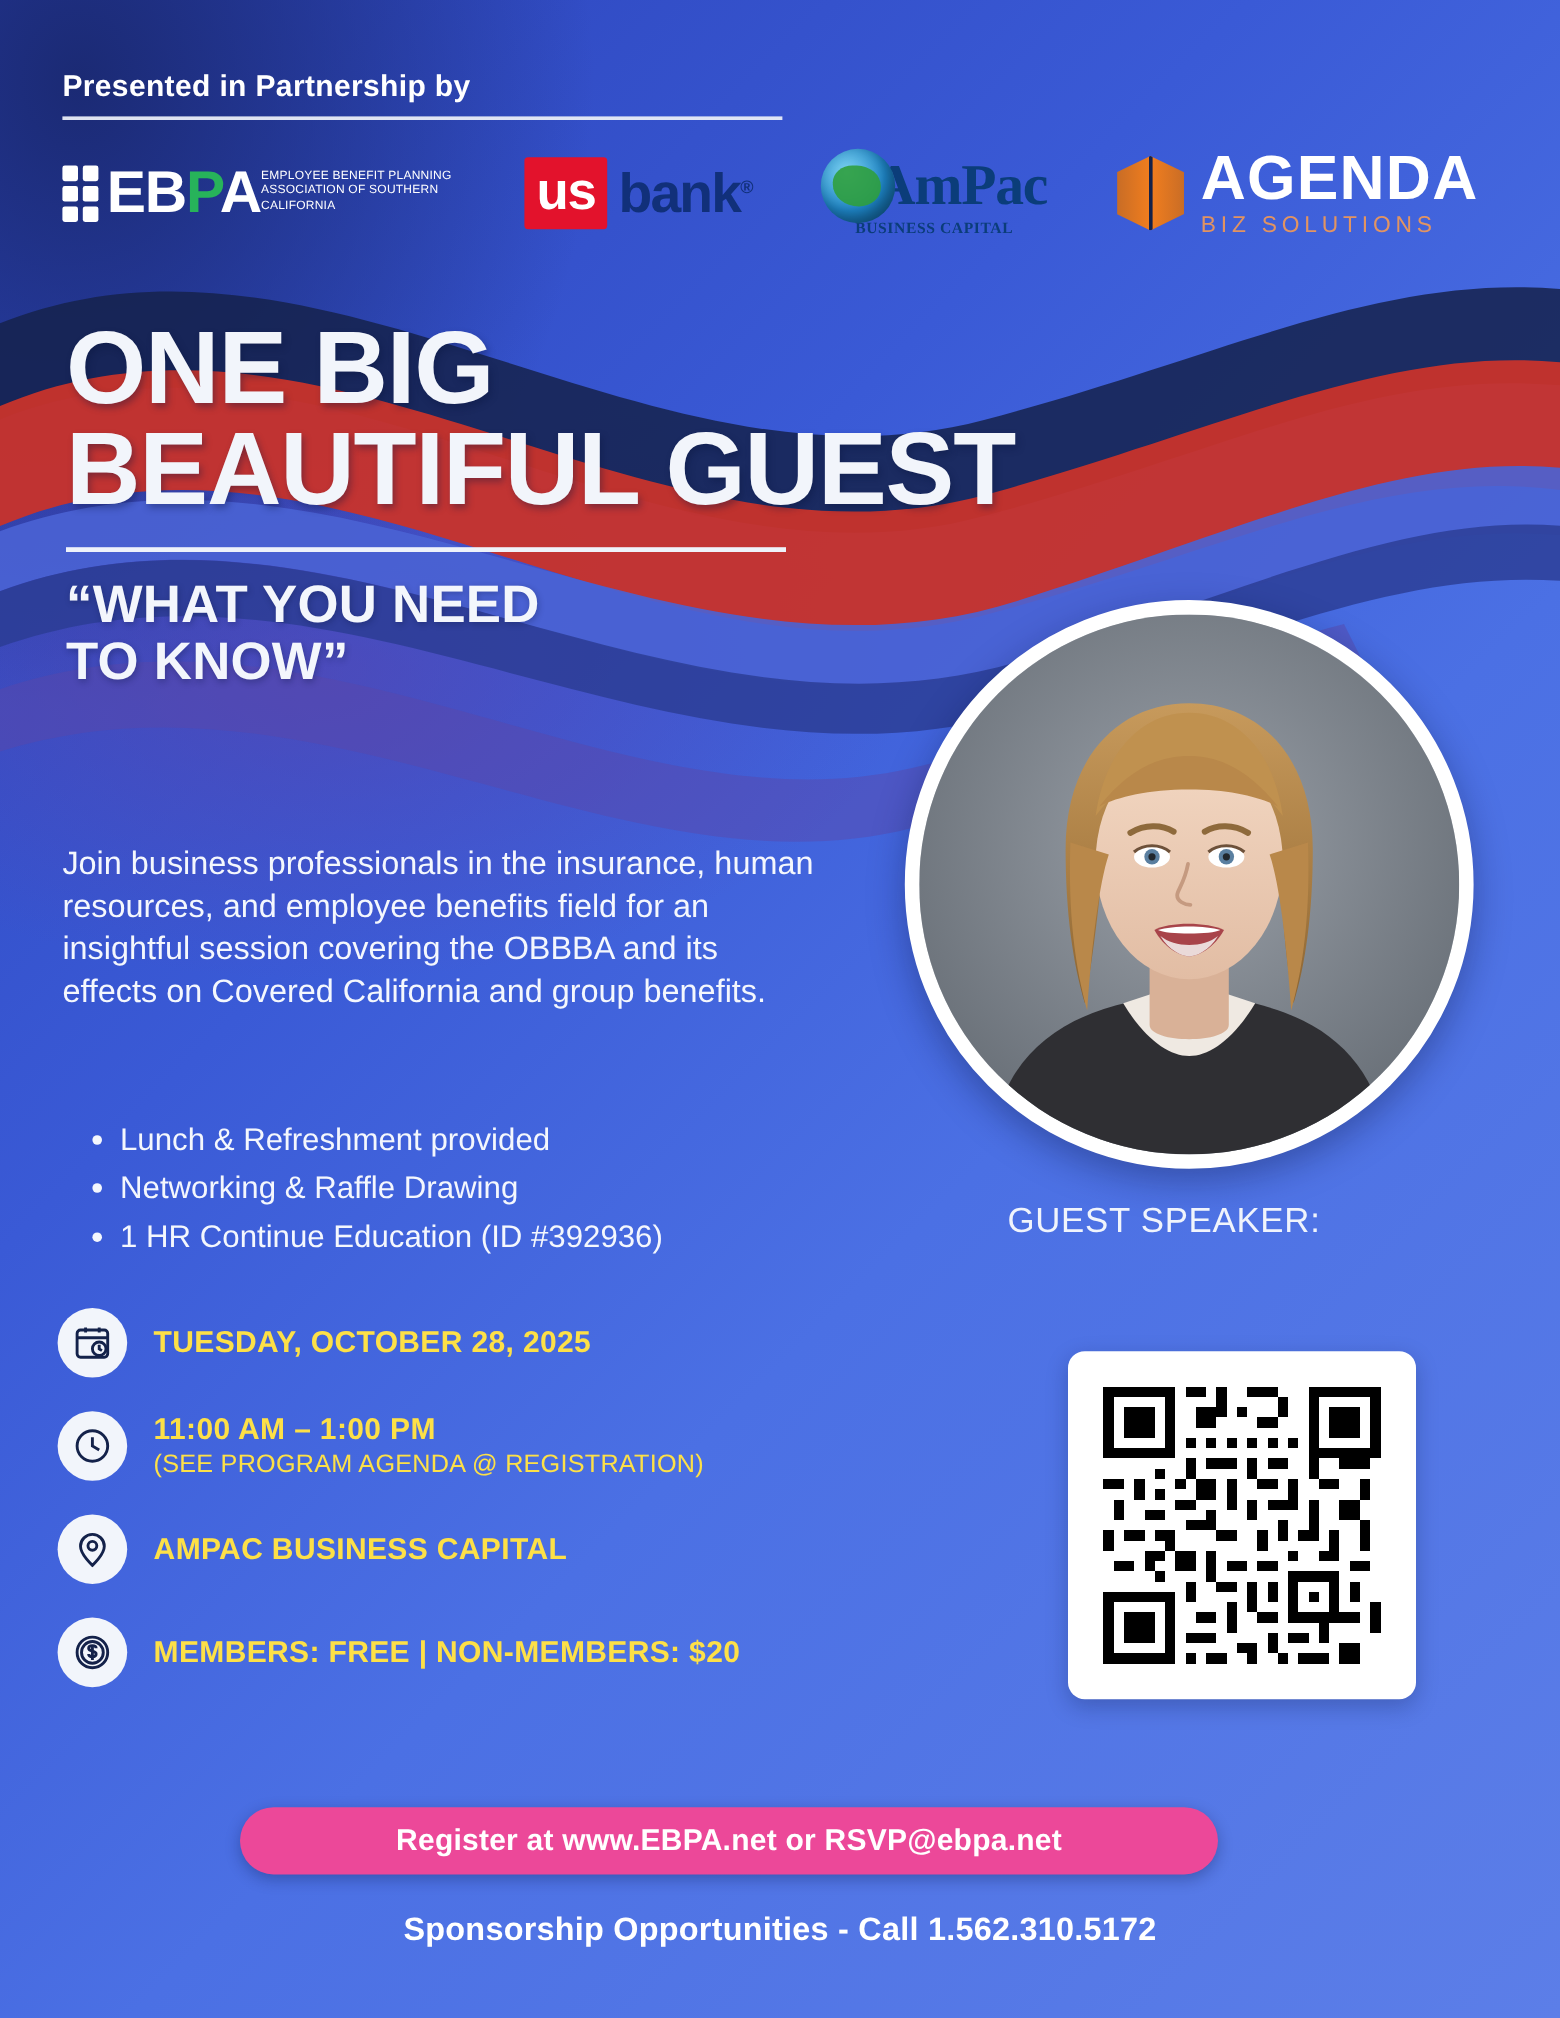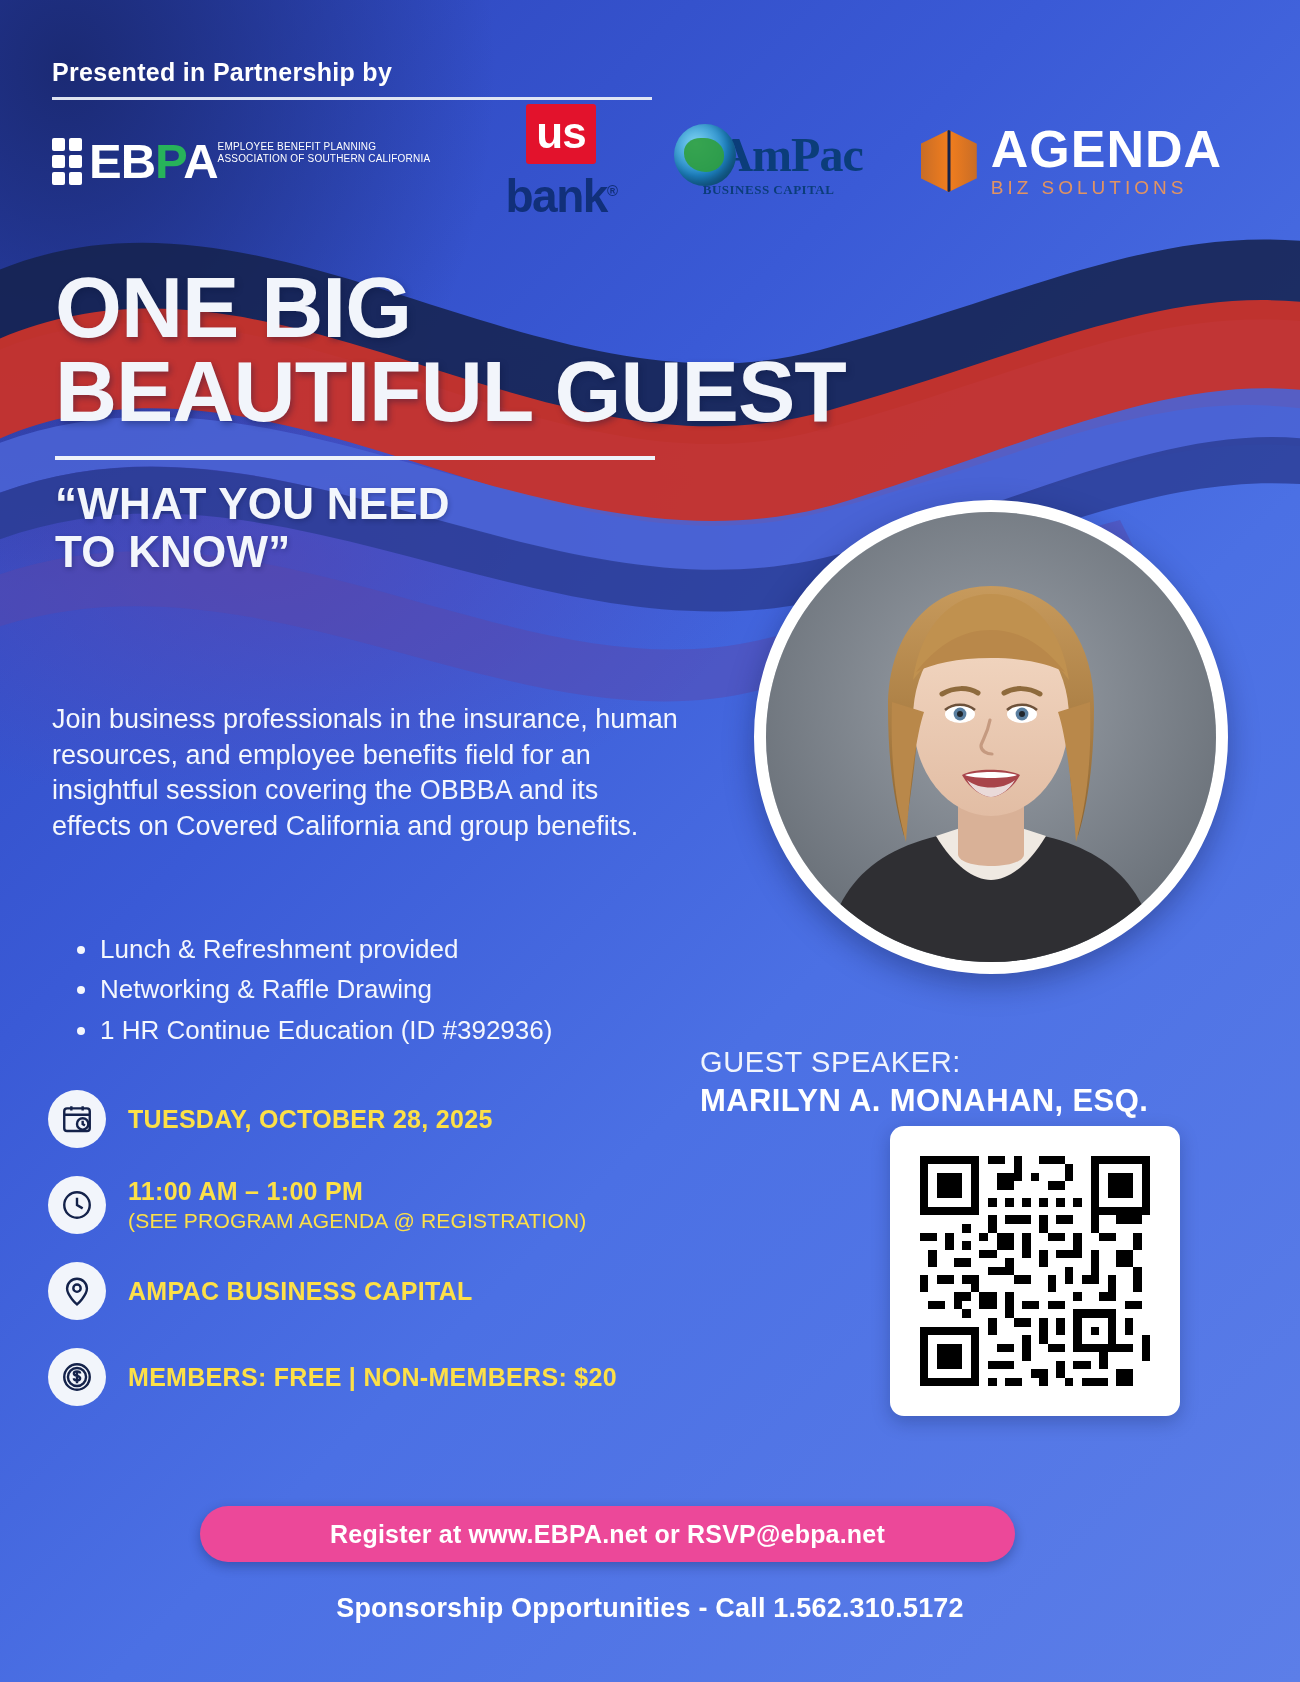--- a/index.html
+++ b/index.html
@@ -90,21 +90,21 @@
   .ebpa-sub {
     font-size: 10px;
     line-height: 1.25;
     letter-spacing: 0.2px;
     margin-top: 4px;
     color: #ffffff;
     max-width: 230px;
   }
 
   
-  .usbank { display: flex; align-items: center; gap: 9px; flex-direction: column; }
+  .usbank { display: flex; align-items: center; gap: 9px; }
   .usbank-us {
     background: #e3122c;
     color: #ffffff;
     font-size: 44px;
     font-weight: bold;
     line-height: 1;
     padding: 7px 10px 9px 10px;
     border-radius: 3px;
     letter-spacing: -1px;
   }
@@ -272,22 +272,23 @@
     width: 450px; height: 450px;
     border-radius: 50%;
     background: #c9cdd4;
     border: 12px solid #ffffff;
     box-shadow: 0 10px 30px rgba(8,18,60,0.35);
     overflow: hidden;
   }
   .portrait { position: absolute; inset: 0; }
   .speaker-caption {
     position: absolute;
-    right: 60px; top: 1046px;
+    right: 60px; top: 1002px;
     width: 540px;
+    text-align: center;
   }
   .speaker-label {
     font-size: 29px;
     letter-spacing: 0.6px;
     color: #f0f4fc;
     margin-bottom: 4px;
   }
   .speaker-name {
     font-size: 31px;
     font-weight: bold;
@@ -510,21 +511,20 @@
     <path d="M199 263c12-4 40-4 52 0-7 4-45 4-52 0z" fill="#ffffff"></path>
     <path d="M201 268c12 10 36 10 48 0-7 12-18 17-24 17s-17-5-24-17z" fill="#f6f4f2" opacity="0.85"></path>
 
     <path d="M126 190c-2 60 4 104 14 140 4-58 10-106 18-130z" fill="#b9884a"></path>
     <path d="M324 190c2 60-4 104-14 140-4-58-10-106-18-130z" fill="#b9884a"></path>
   </svg>
 </div>
 
 <div class="speaker-caption">
   <div class="speaker-label">GUEST SPEAKER:</div>
-  <div class="speaker-name">MARILYN A. MONAHAN, ESQ.</div>
 </div>
 
 <div class="qr-card">
   <svg class="qr" viewBox="0 0 29 29" shape-rendering="crispEdges">
     <rect width="29" height="29" fill="#ffffff"></rect>
     <g fill="#000000">
 
       <rect x="1" y="1" width="7" height="7"></rect>
         <rect x="2" y="2" width="5" height="5" fill="#fff"></rect>
         <rect x="3" y="3" width="3" height="3"></rect>

